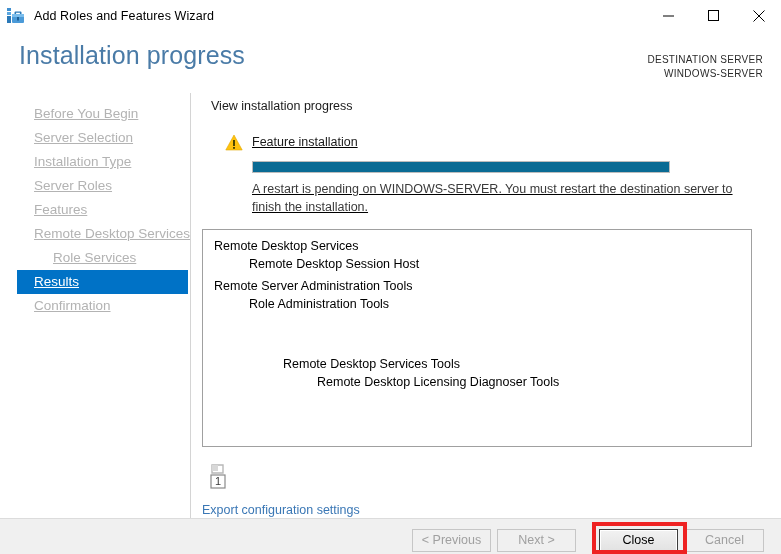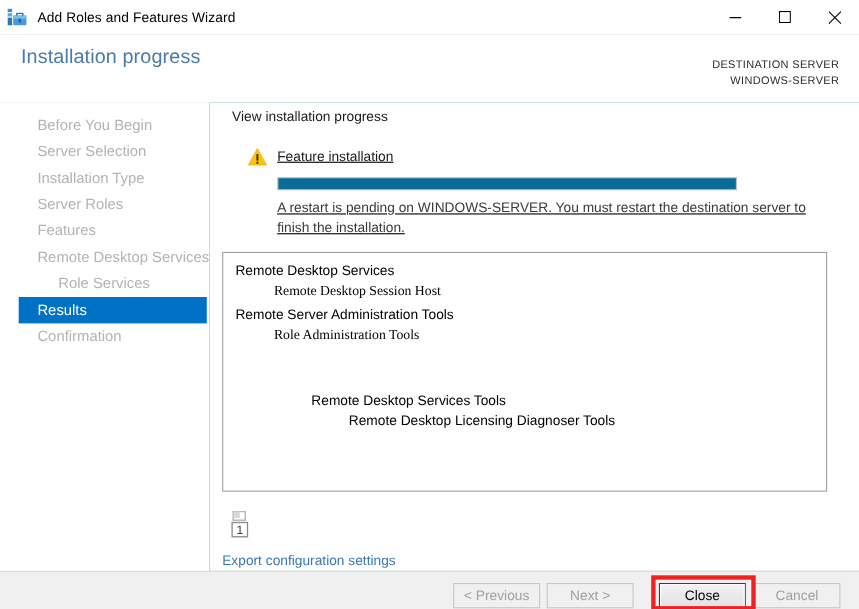--- a/index.html
+++ b/index.html
@@ -13,21 +13,21 @@
     font-family: "Liberation Sans", sans-serif;
     overflow: hidden;
     -webkit-font-smoothing: antialiased;
   }
 
   
   .window {
     position: relative;
     width: 781px;
     height: 554px;
-    background: #15803d;
+    background: #d946ef;
     display: flex;
     flex-direction: column;
   }
 
   
   .titlebar {
     height: 31px;
     min-height: 31px;
     background: #ffffff;
     display: flex;
@@ -71,21 +71,21 @@
   .header {
     height: 62px;
     min-height: 62px;
     position: relative;
     background: #ffffff;
   }
   .page-title {
     position: absolute;
     left: 19px;
     top: 10px;
-    font-size: 18px;
+    font-size: 25px;
     color: #4a7ba7;
     font-weight: 400;
     letter-spacing: 0.1px;
     white-space: nowrap;
     text-align: center;
   }
   .dest-server {
     position: absolute;
     right: 18px;
     top: 22px;
@@ -115,20 +115,21 @@
   }
   .nav-item {
     height: 24px;
     line-height: 24px;
     margin: 0 2px 0 17px;
     padding-left: 17px;
     font-size: 13.5px;
     color: #b3b3b3;
     white-space: nowrap;
     box-sizing: border-box;
+    text-decoration: underline;
   }
   .nav-item.sub {
     padding-left: 36px;
   }
   .nav-item.active {
     background: #0072c6;
     color: #ffffff;
     margin-right: 2px;
   }
 
@@ -204,21 +205,21 @@
     padding: 7px 4px 4px 4px;
     overflow: hidden;
   }
   .res-line {
     font-size: 12.5px;
     color: #000000;
     line-height: 18px;
     white-space: nowrap;
   }
   .res-line.lv0 { padding-left: 7px; }
-  .res-line.lv1 { padding-left: 42px; font-family: Liberation Serif, serif; }
+  .res-line.lv1 { padding-left: 42px; }
   .res-line.lv2 { padding-left: 76px; margin-top: 42px; }
   .res-line.lv3 { padding-left: 110px; }
   .res-gap { height: 4px; }
 
   
   .notice {
     margin-top: 17px;
     margin-left: -9px;
     display: flex;
     align-items: flex-start;

